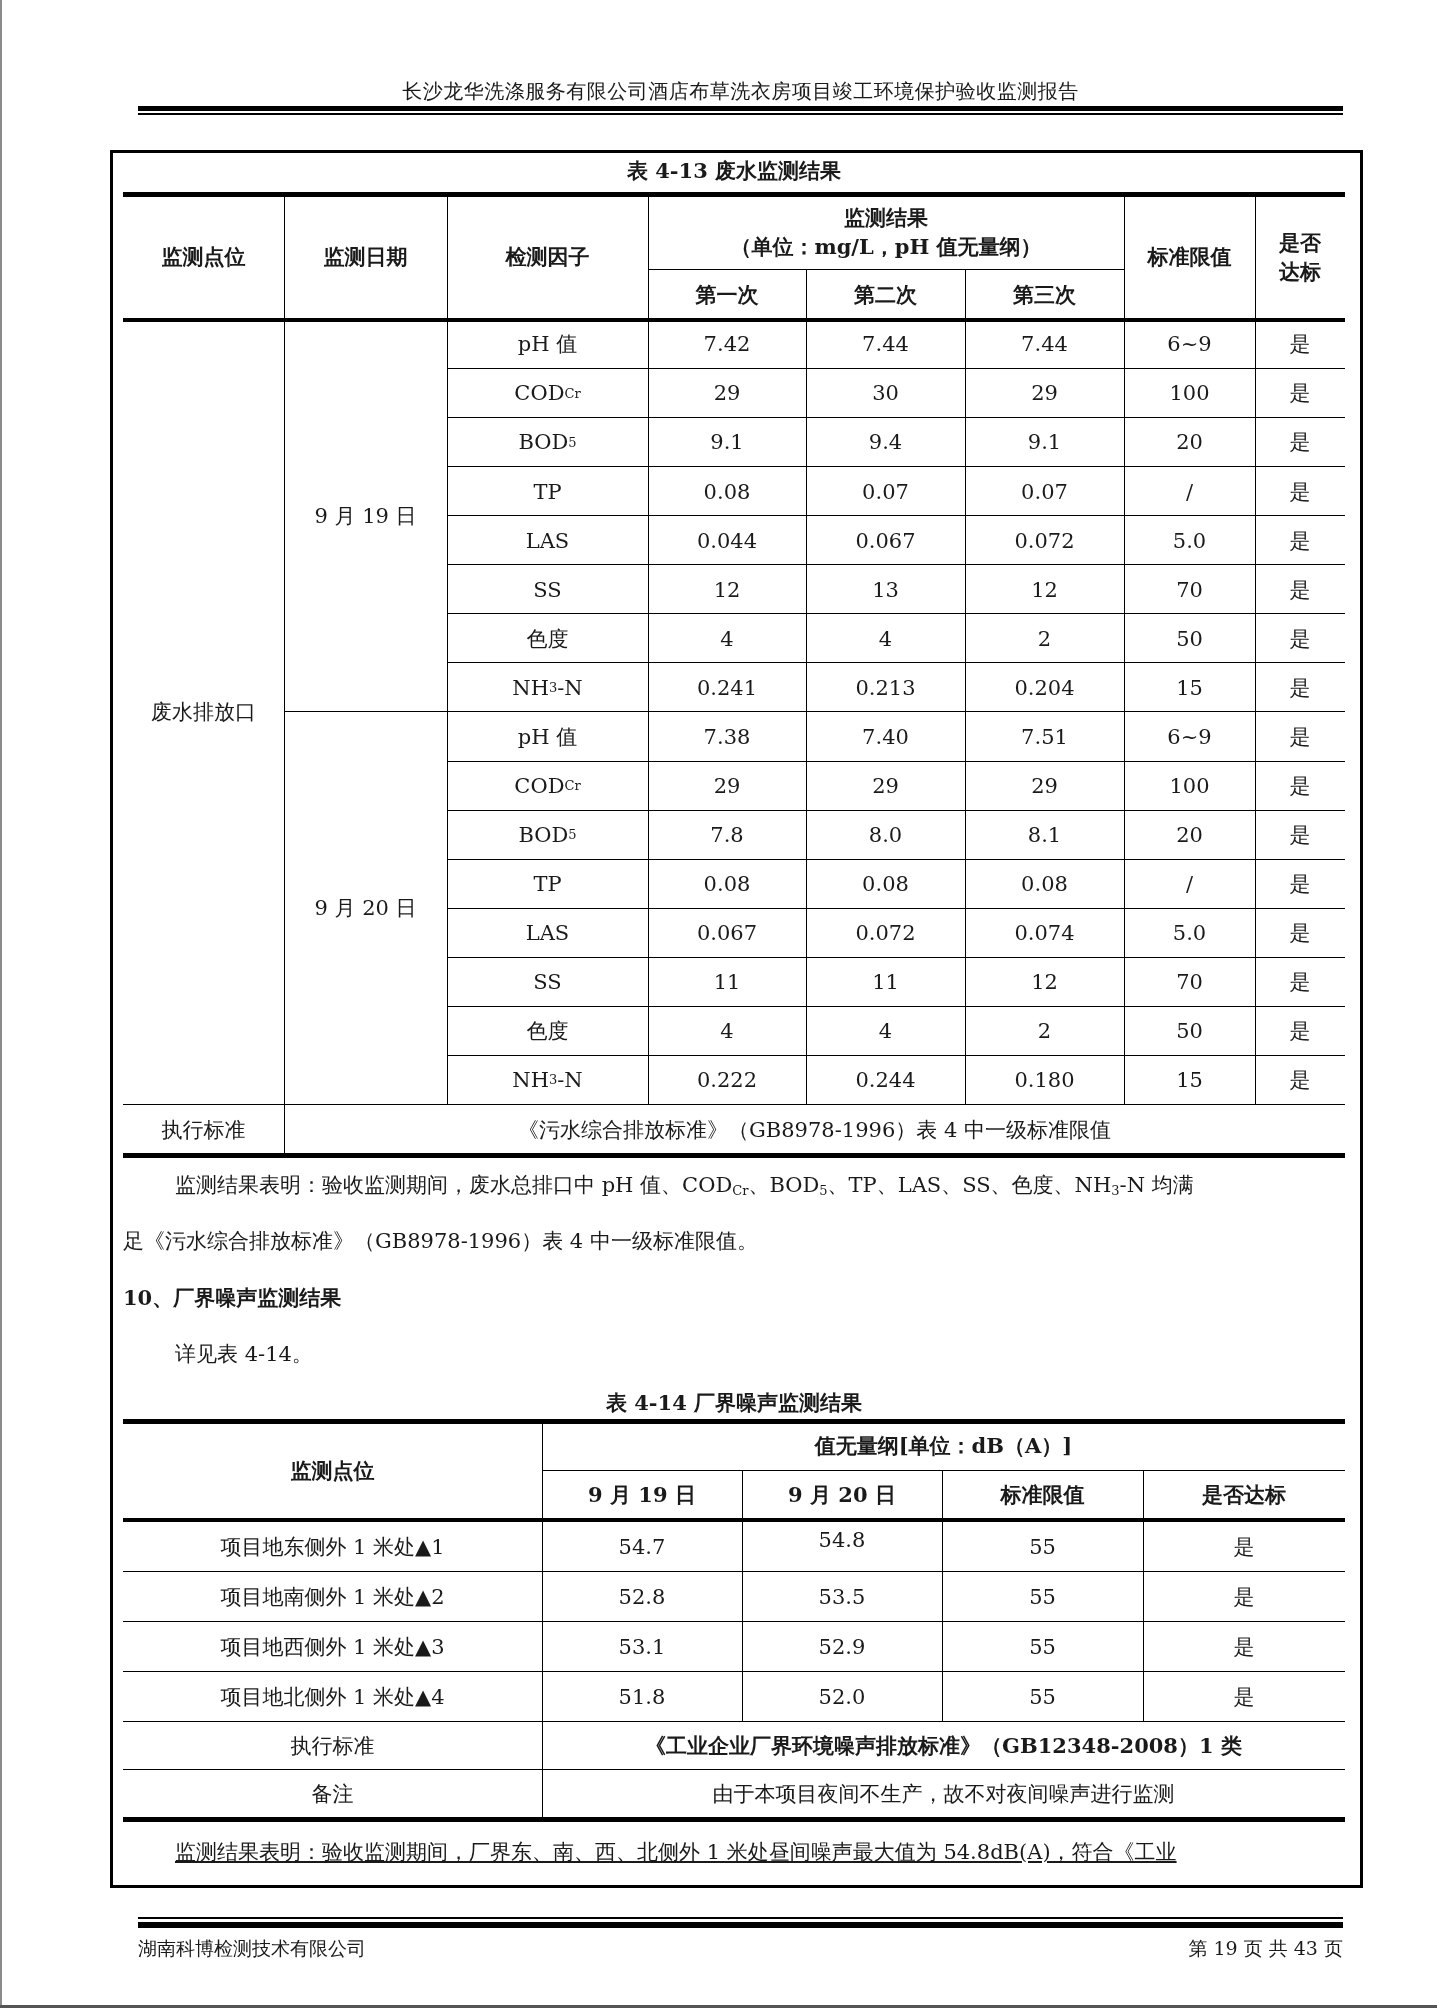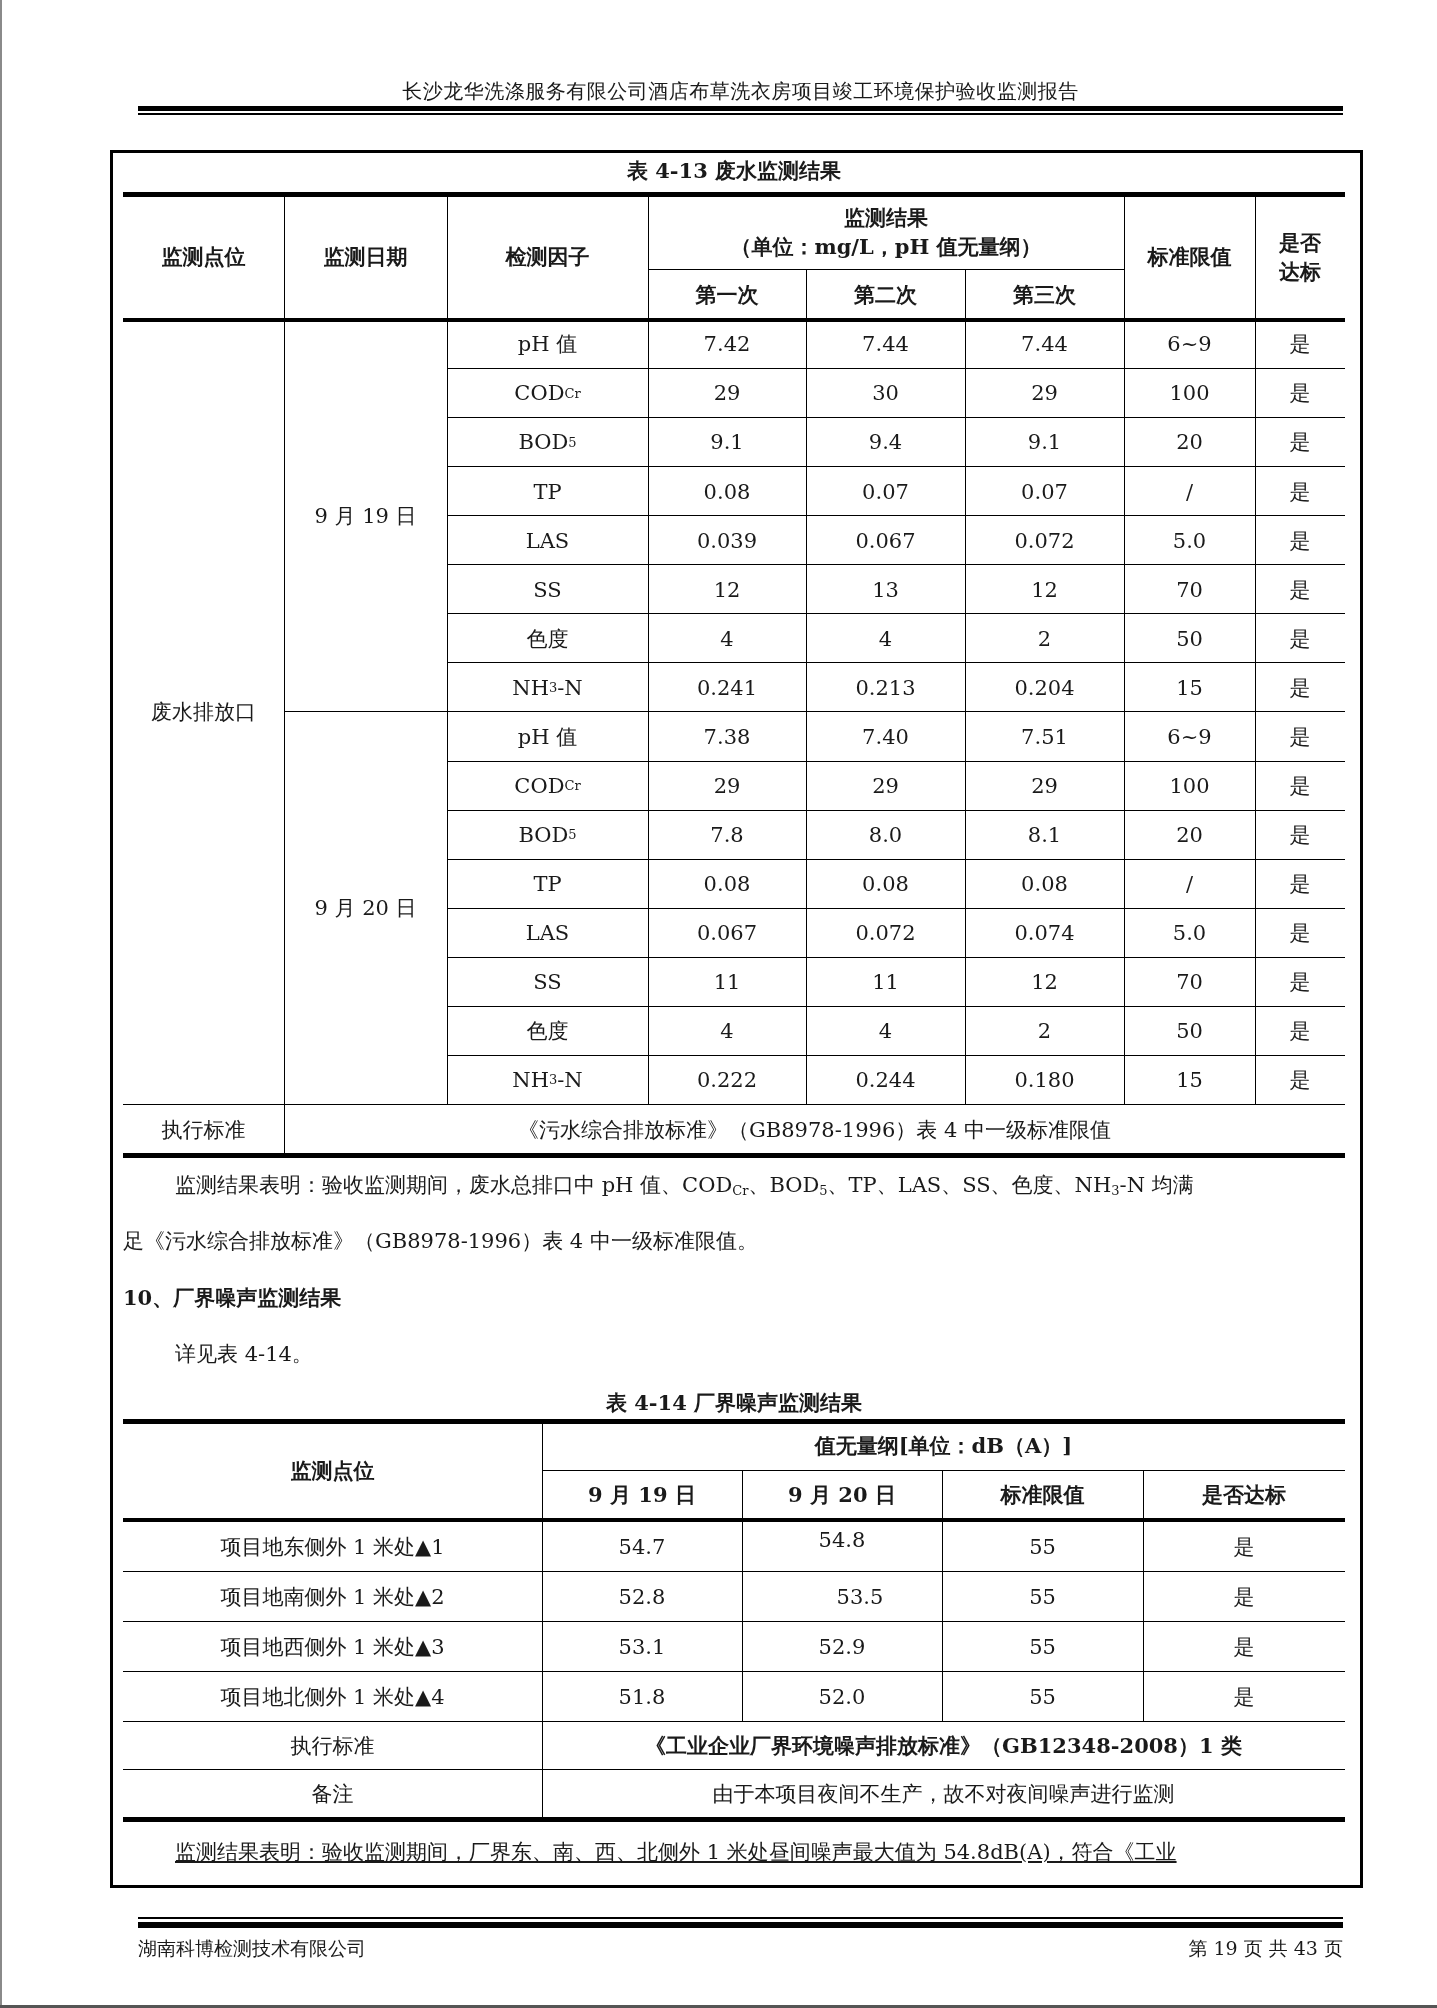--- a/index.html
+++ b/index.html
@@ -100,21 +100,21 @@
       </div>
       <div class="cell" style="left: 648px; top: 467.18px; width: 158px; height: 49.06px;">0.08</div>
       <div class="cell" style="left: 806px; top: 467.18px; width: 159px; height: 49.06px;">0.07</div>
       <div class="cell" style="left: 965px; top: 467.18px; width: 159px; height: 49.06px;">0.07</div>
       <div class="cell" style="left: 1124px; top: 467.18px; width: 131px; height: 49.06px;">/</div>
       <div class="cell" style="left: 1255px; top: 467.18px; width: 90px; height: 49.06px;">是</div>
       <div class="hline" style="left: 447px; top: 466.18px; width: 898px; height: 1px;"></div>
       <div class="cell" style="left: 447px; top: 516.24px; width: 201px; height: 49.06px;">
         <span>LAS</span>
       </div>
-      <div class="cell" style="left: 648px; top: 516.24px; width: 158px; height: 49.06px;">0.039</div>
+      <div class="cell" style="left: 648px; top: 516.24px; width: 158px; height: 49.06px;">0.044</div>
       <div class="cell" style="left: 806px; top: 516.24px; width: 159px; height: 49.06px;">0.067</div>
       <div class="cell" style="left: 965px; top: 516.24px; width: 159px; height: 49.06px;">0.072</div>
       <div class="cell" style="left: 1124px; top: 516.24px; width: 131px; height: 49.06px;">5.0</div>
       <div class="cell" style="left: 1255px; top: 516.24px; width: 90px; height: 49.06px;">是</div>
       <div class="hline" style="left: 447px; top: 515.24px; width: 898px; height: 1px;"></div>
       <div class="cell" style="left: 447px; top: 565.3px; width: 201px; height: 49.06px;">
         <span>SS</span>
       </div>
       <div class="cell" style="left: 648px; top: 565.3px; width: 158px; height: 49.06px;">12</div>
       <div class="cell" style="left: 806px; top: 565.3px; width: 159px; height: 49.06px;">13</div>
@@ -258,21 +258,21 @@
   <div class="cell hcell" style="left:1143px; top:1471px; width:202px; height:49px;">是否达标</div>
 
   <div id="t414-rows">
       <div class="cell" style="left: 123px; top: 1522px; width: 419px; height: 50px;">项目地东侧外 1 米处▲1</div>
       <div class="cell" style="left: 542px; top: 1522px; width: 200px; height: 50px;">54.7</div>
       <div class="cell" style="left: 742px; top: 1522px; width: 200px; height: 36px;">54.8</div>
       <div class="cell" style="left: 942px; top: 1522px; width: 201px; height: 50px;">55</div>
       <div class="cell" style="left: 1143px; top: 1522px; width: 202px; height: 50px;">是</div>
       <div class="cell" style="left: 123px; top: 1572px; width: 419px; height: 50px;">项目地南侧外 1 米处▲2</div>
       <div class="cell" style="left: 542px; top: 1572px; width: 200px; height: 50px;">52.8</div>
-      <div class="cell" style="left: 742px; top: 1572px; width: 200px; height: 50px; padding-left: 18px;">53.5</div>
+      <div class="cell" style="left: 742px; top: 1572px; width: 200px; height: 50px;">53.5</div>
       <div class="cell" style="left: 942px; top: 1572px; width: 201px; height: 50px;">55</div>
       <div class="cell" style="left: 1143px; top: 1572px; width: 202px; height: 50px;">是</div>
       <div class="hline" style="left: 123px; top: 1571px; width: 1222px; height: 1px;"></div>
       <div class="cell" style="left: 123px; top: 1622px; width: 419px; height: 50px;">项目地西侧外 1 米处▲3</div>
       <div class="cell" style="left: 542px; top: 1622px; width: 200px; height: 50px;">53.1</div>
       <div class="cell" style="left: 742px; top: 1622px; width: 200px; height: 50px;">52.9</div>
       <div class="cell" style="left: 942px; top: 1622px; width: 201px; height: 50px;">55</div>
       <div class="cell" style="left: 1143px; top: 1622px; width: 202px; height: 50px;">是</div>
       <div class="hline" style="left: 123px; top: 1621px; width: 1222px; height: 1px;"></div>
       <div class="cell" style="left: 123px; top: 1672px; width: 419px; height: 50px;">项目地北侧外 1 米处▲4</div>

